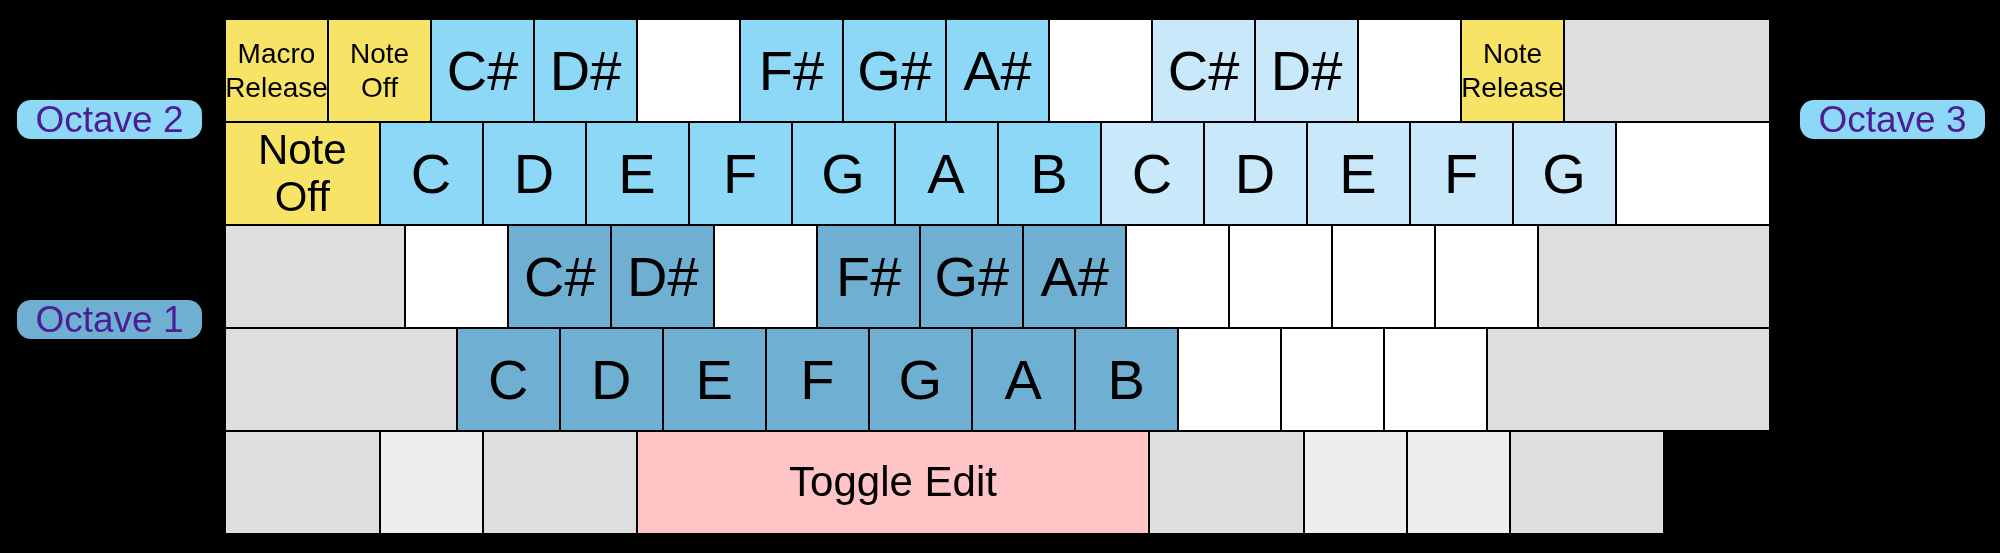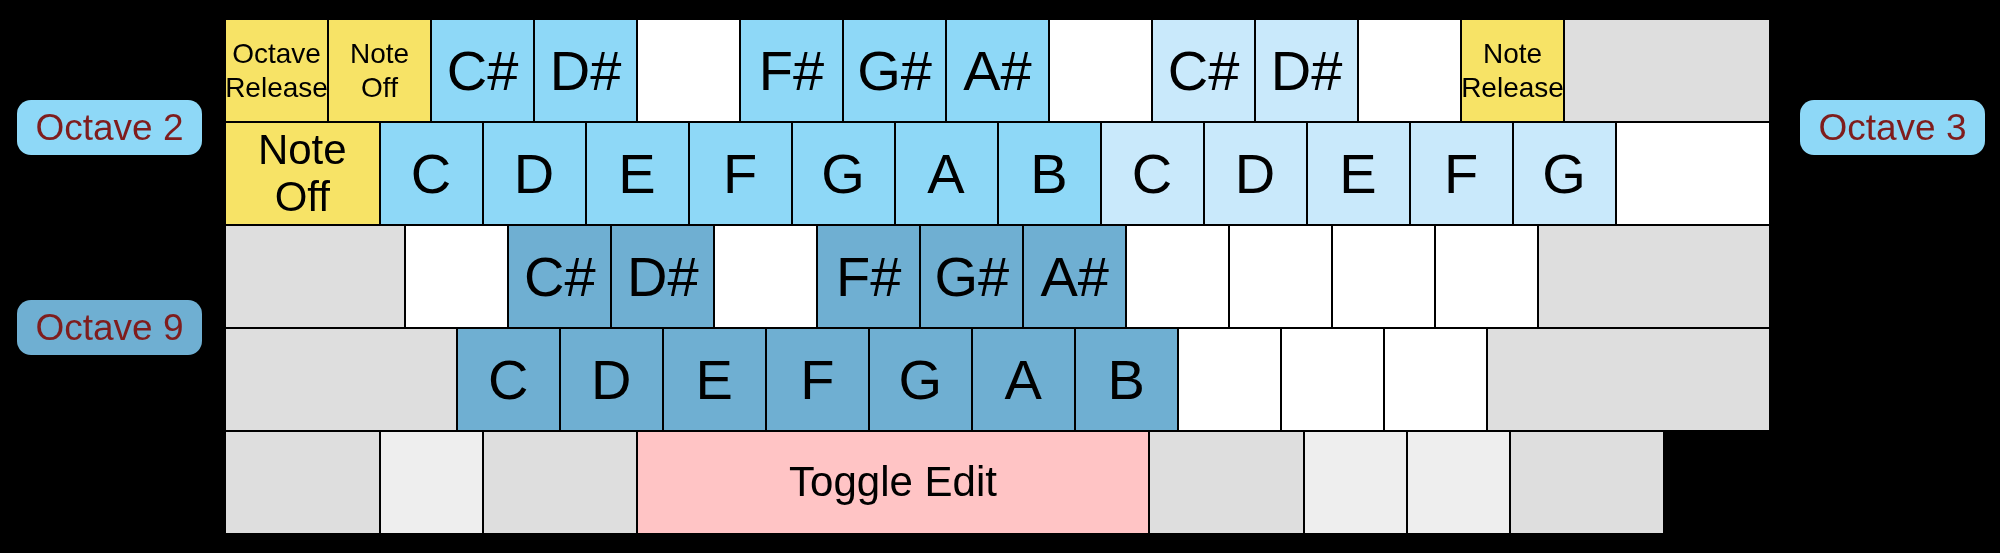--- a/index.html
+++ b/index.html
@@ -34,42 +34,42 @@
     color: #000;
     flex: 0 0 auto;
     height: 103px;
     overflow: hidden;
   }
   .key.lg { font-size: 56px; line-height: 1; }
   .key.sm { font-size: 28px; line-height: 1.18; }
   .key.md { font-size: 42px; line-height: 1.1; }
   .pill {
     position: absolute;
-    width: 185px; height: 55px;
+    width: 185px; height: 39px;
     border-radius: 14px;
     display: flex;
     align-items: center;
     justify-content: center;
     font-size: 37px;
-    color: #7f1d1d;
+    color: #4c1d95;
   }
   .pill-oct2 { left: 17px;   top: 100px; }
   .pill-oct1 { left: 17px;   top: 300px; }
   .pill-oct3 { left: 1800px; top: 100px; }
 </style>
 </head>
 <body style="background: rgb(0, 0, 0);">
 
 <div class="stage">
   <div class="pill pill-oct2" style="background: rgb(142, 216, 247);">Octave 2</div>
-  <div class="pill pill-oct1" style="background: rgb(111, 175, 210);">Octave 9</div>
+  <div class="pill pill-oct1" style="background: rgb(111, 175, 210);">Octave 1</div>
   <div class="pill pill-oct3" style="background: rgb(142, 216, 247);">Octave 3</div>
   <div class="board">
       <div class="krow">
-        <div class="key sm" style="width: 103px; background: rgb(247, 227, 102);">Octave
+        <div class="key sm" style="width: 103px; background: rgb(247, 227, 102);">Macro
 Release</div>
         <div class="key sm" style="width: 103px; background: rgb(247, 227, 102);">Note
 Off</div>
         <div class="key lg" style="width: 103px; background: rgb(142, 216, 247);">C#</div>
         <div class="key lg" style="width: 103px; background: rgb(142, 216, 247);">D#</div>
         <div class="key lg" style="width: 103px; background: rgb(255, 255, 255);"></div>
         <div class="key lg" style="width: 103px; background: rgb(142, 216, 247);">F#</div>
         <div class="key lg" style="width: 103px; background: rgb(142, 216, 247);">G#</div>
         <div class="key lg" style="width: 103px; background: rgb(142, 216, 247);">A#</div>
         <div class="key lg" style="width: 103px; background: rgb(255, 255, 255);"></div>

